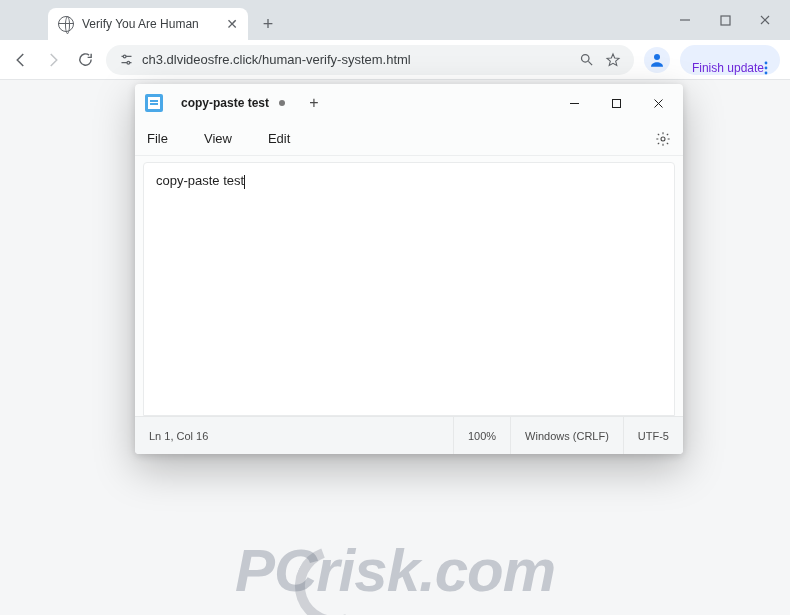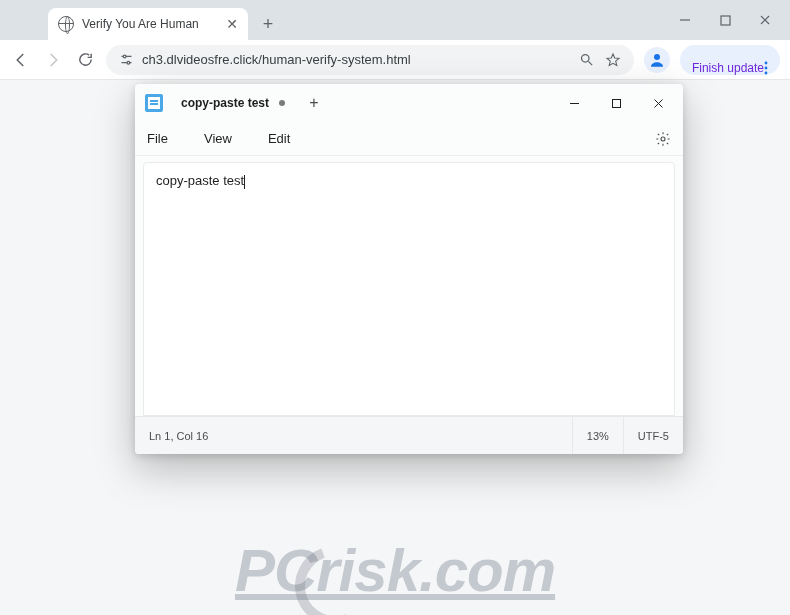--- a/index.html
+++ b/index.html
@@ -44,21 +44,21 @@
 .np-menu{height:34px;display:flex;align-items:center;padding:0 12px;gap:36px;font-size:13px;color:#1f1f1f;border-bottom:1px solid #eceeef;}
 .np-menu .gear{margin-left:auto;}
 .np-editor{flex:1;background:#fff;margin:6px 8px 0 8px;border:1px solid #e9ebec;border-radius:4px 4px 0 0;padding:10px 12px;font-family:Consolas,"Courier New",monospace;font-size:13px;color:#1f1f1f;position:relative;}
 .np-editor .caret{display:inline-block;width:1px;height:14px;background:#1f1f1f;vertical-align:middle;margin-left:0;}
 .np-status{height:38px;display:flex;align-items:center;font-size:11px;color:#4b4b4b;background:#f4f6f7;border-top:1px solid #e6e8e9;}
 .np-status .cell{padding:0 14px;border-right:1px solid #e6e8e9;height:100%;display:flex;align-items:center;}
 .np-status .cell:first-child{flex:1;border-left:none;}
 .np-status .cell:last-child{border-right:none;}
 
 
-.watermark{position:absolute;left:50%;bottom:10px;transform:translateX(-50%);font-size:60px;font-weight:700;font-style:italic;letter-spacing:-1px;color:rgba(107,115,131,0.35);pointer-events:none;user-select:none;white-space:nowrap;text-decoration:underline;}
+.watermark{position:absolute;left:50%;bottom:10px;transform:translateX(-50%);font-size:60px;font-weight:700;font-style:italic;letter-spacing:-1px;color:rgba(107,115,131,0.35);pointer-events:none;user-select:none;white-space:nowrap;}
 .watermark .sw{position:absolute;left:60px;top:10px;width:80px;height:80px;border:10px solid rgba(107,115,131,0.28);border-radius:50%;border-top-color:transparent;border-right-color:transparent;transform:rotate(25deg);}
 
 svg{display:block;}
 </style>
 </head>
 <body>
 
 <div class="tab-strip">
   <div class="tab">
     <span class="globe"></span>
@@ -179,21 +179,22 @@
             <circle cx="12" cy="12" r="3" fill="none" stroke="#4a4a4a" stroke-width="1.6"></circle>
             <path d="M12 2v3M12 19v3M4.2 4.2l2.1 2.1M17.7 17.7l2.1 2.1M2 12h3M19 12h3M4.2 19.8l2.1-2.1M17.7 6.3l2.1-2.1" stroke="#4a4a4a" stroke-width="1.6"></path>
           </svg>
       </span>
     </div>
     <div class="np-editor">
       <span>copy-paste test</span><span class="caret"></span>
     </div>
     <div class="np-status">
       <div class="cell">Ln 1, Col 16</div>
-      <div class="cell">13%</div>
+      <div class="cell">100%</div>
+      <div class="cell">Windows (CRLF)</div>
       <div class="cell">UTF-5</div>
     </div>
   </div>
 
   <div class="watermark">
     <span class="sw"></span>
     <span>PCrisk.com</span>
   </div>
 </div>
 

